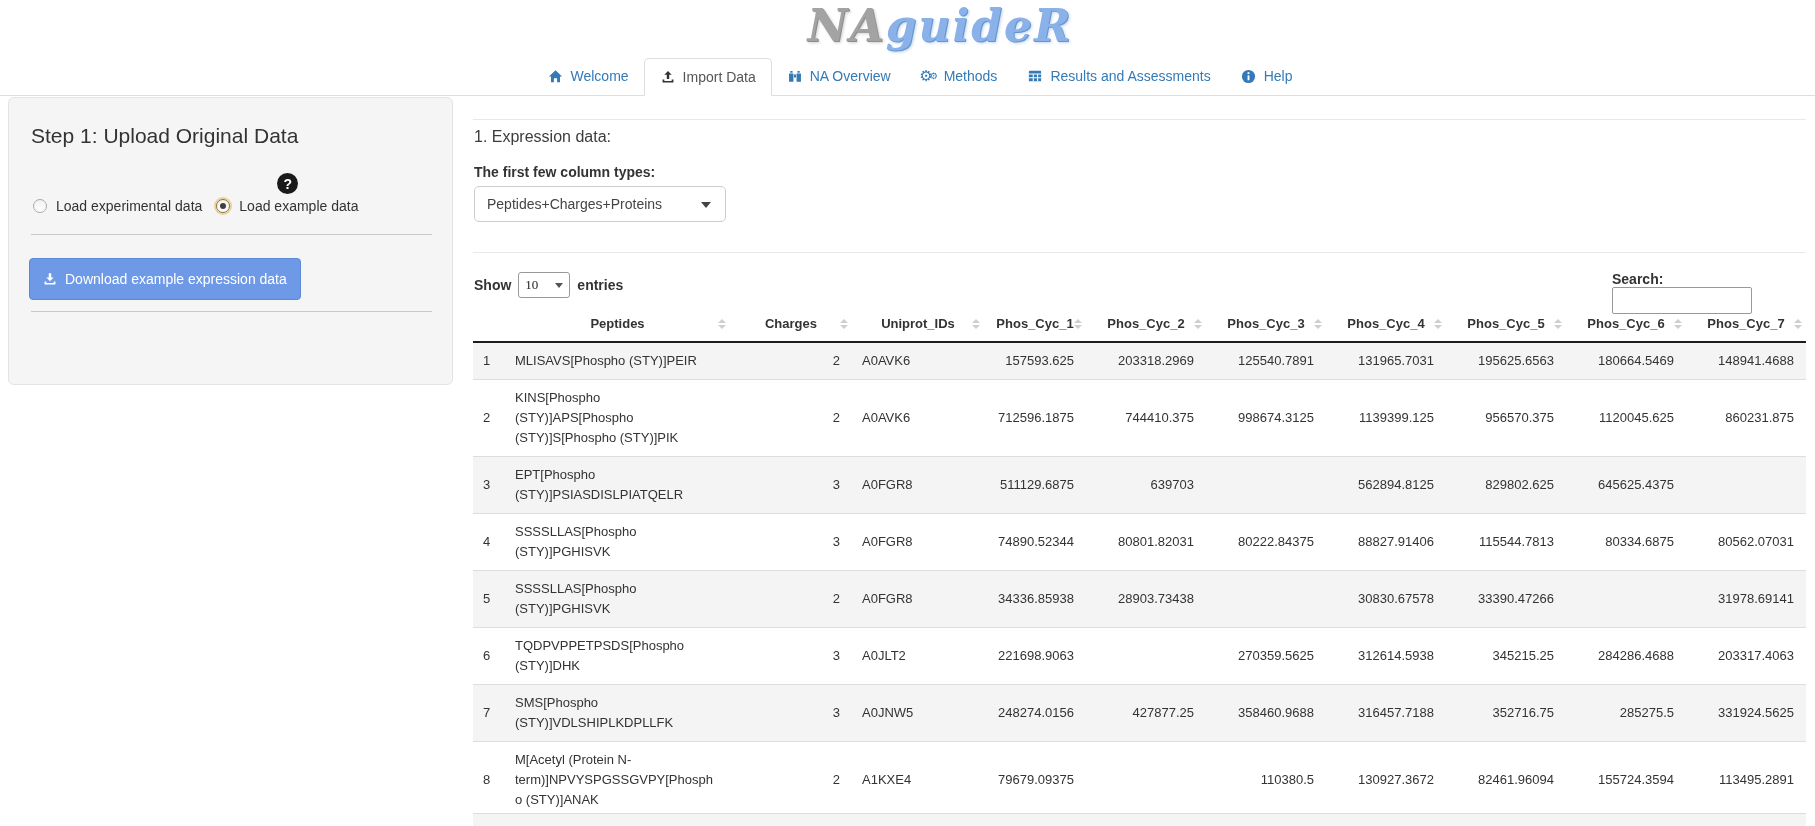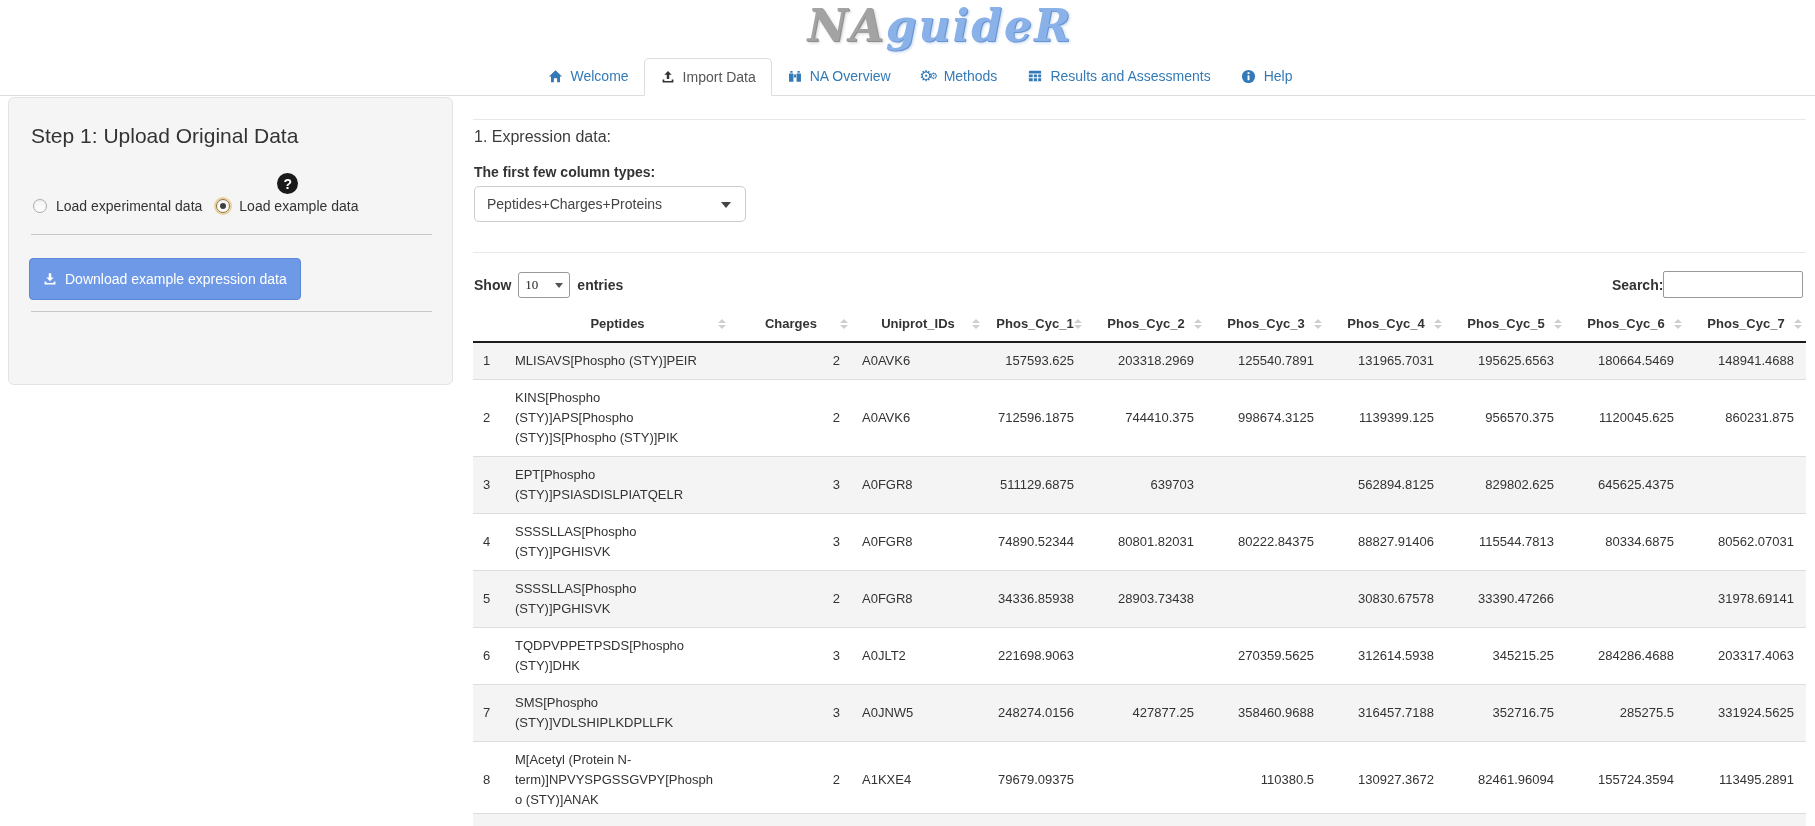--- a/index.html
+++ b/index.html
@@ -43,32 +43,32 @@
       background:#6e99e6;border:1px solid #5c88d8;border-radius:4px;color:#fff;font-size:14px;
       padding:0 13px;cursor:pointer;font-family:"Liberation Sans",sans-serif;}
   .dl-btn.b1{top:160px;}
   .dl-btn.b2{top:235px;}
   
   .main-hr{position:absolute;left:473px;width:1333px;border:none;border-top:1px solid #e8e8e8;margin:0;}
   .hr-top{top:119px;}
   .hr-mid{top:252px;}
   .sec-title{position:absolute;left:474px;top:128px;font-size:16px;font-weight:400;color:#3c3c3c;}
   .col-types-label{position:absolute;left:474px;top:164px;font-size:14px;font-weight:bold;color:#333;}
-  .sel-box{position:absolute;left:474px;top:186px;width:272px;height:36px;box-sizing:border-box;
+  .sel-box{position:absolute;left:474px;top:186px;width:252px;height:36px;box-sizing:border-box;
       background:#fff;border:1px solid #ccc;border-radius:5px;font-size:14px;color:#444;
       display:flex;align-items:center;padding:0 12px;cursor:pointer;}
   .sel-caret{position:absolute;right:14px;top:15px;width:0;height:0;
       border-left:5px solid transparent;border-right:5px solid transparent;border-top:6px solid #444;}
   .show-row{position:absolute;left:474px;top:272px;display:flex;align-items:center;gap:7px;
       font-size:14px;font-weight:600;color:#333;}
   .len-box{display:inline-flex;align-items:center;justify-content:space-between;width:52px;height:26px;box-sizing:border-box;
       border:1px solid #999;border-radius:3px;background:#fff;font-size:13px;font-weight:400;color:#222;padding:0 6px;cursor:pointer;font-family:Liberation Serif, serif;}
   .len-caret{width:0;height:0;border-left:4px solid transparent;border-right:4px solid transparent;border-top:5px solid #555;}
-  .search-row{position:absolute;left:1612px;top:271px;display:flex;align-items:center;
-      font-size:14px;font-weight:600;color:#333;}
+  .search-row{position:absolute;left:1612px;top:271px;display:flex;
+      font-size:14px;font-weight:600;color:#333;flex-direction:column;}
   .search-input{width:140px;height:27px;box-sizing:border-box;border:1px solid #999;border-radius:2px;background:#fff;
       font-size:13px;padding:0 6px;font-family:"Liberation Sans",sans-serif;}
   
   table.dt{position:absolute;left:473px;top:306px;width:1333px;border-collapse:collapse;table-layout:fixed;}
   table.dt th{font-size:13px;font-weight:bold;color:#333;text-align:center;padding:8px 10px;line-height:19px;
       border-bottom:2px solid #1c1c1c;position:relative;cursor:pointer;box-sizing:border-box;}
   table.dt td{font-size:13px;color:#333;padding:8px 10px;line-height:20px;vertical-align:middle;
       border-top:1px solid #ddd;box-sizing:border-box;word-wrap:break-word;}
   table.dt tbody tr:nth-child(odd) td{background:#f4f4f4;}
   table.dt td.al-r{text-align:right;padding-right:12px;}

